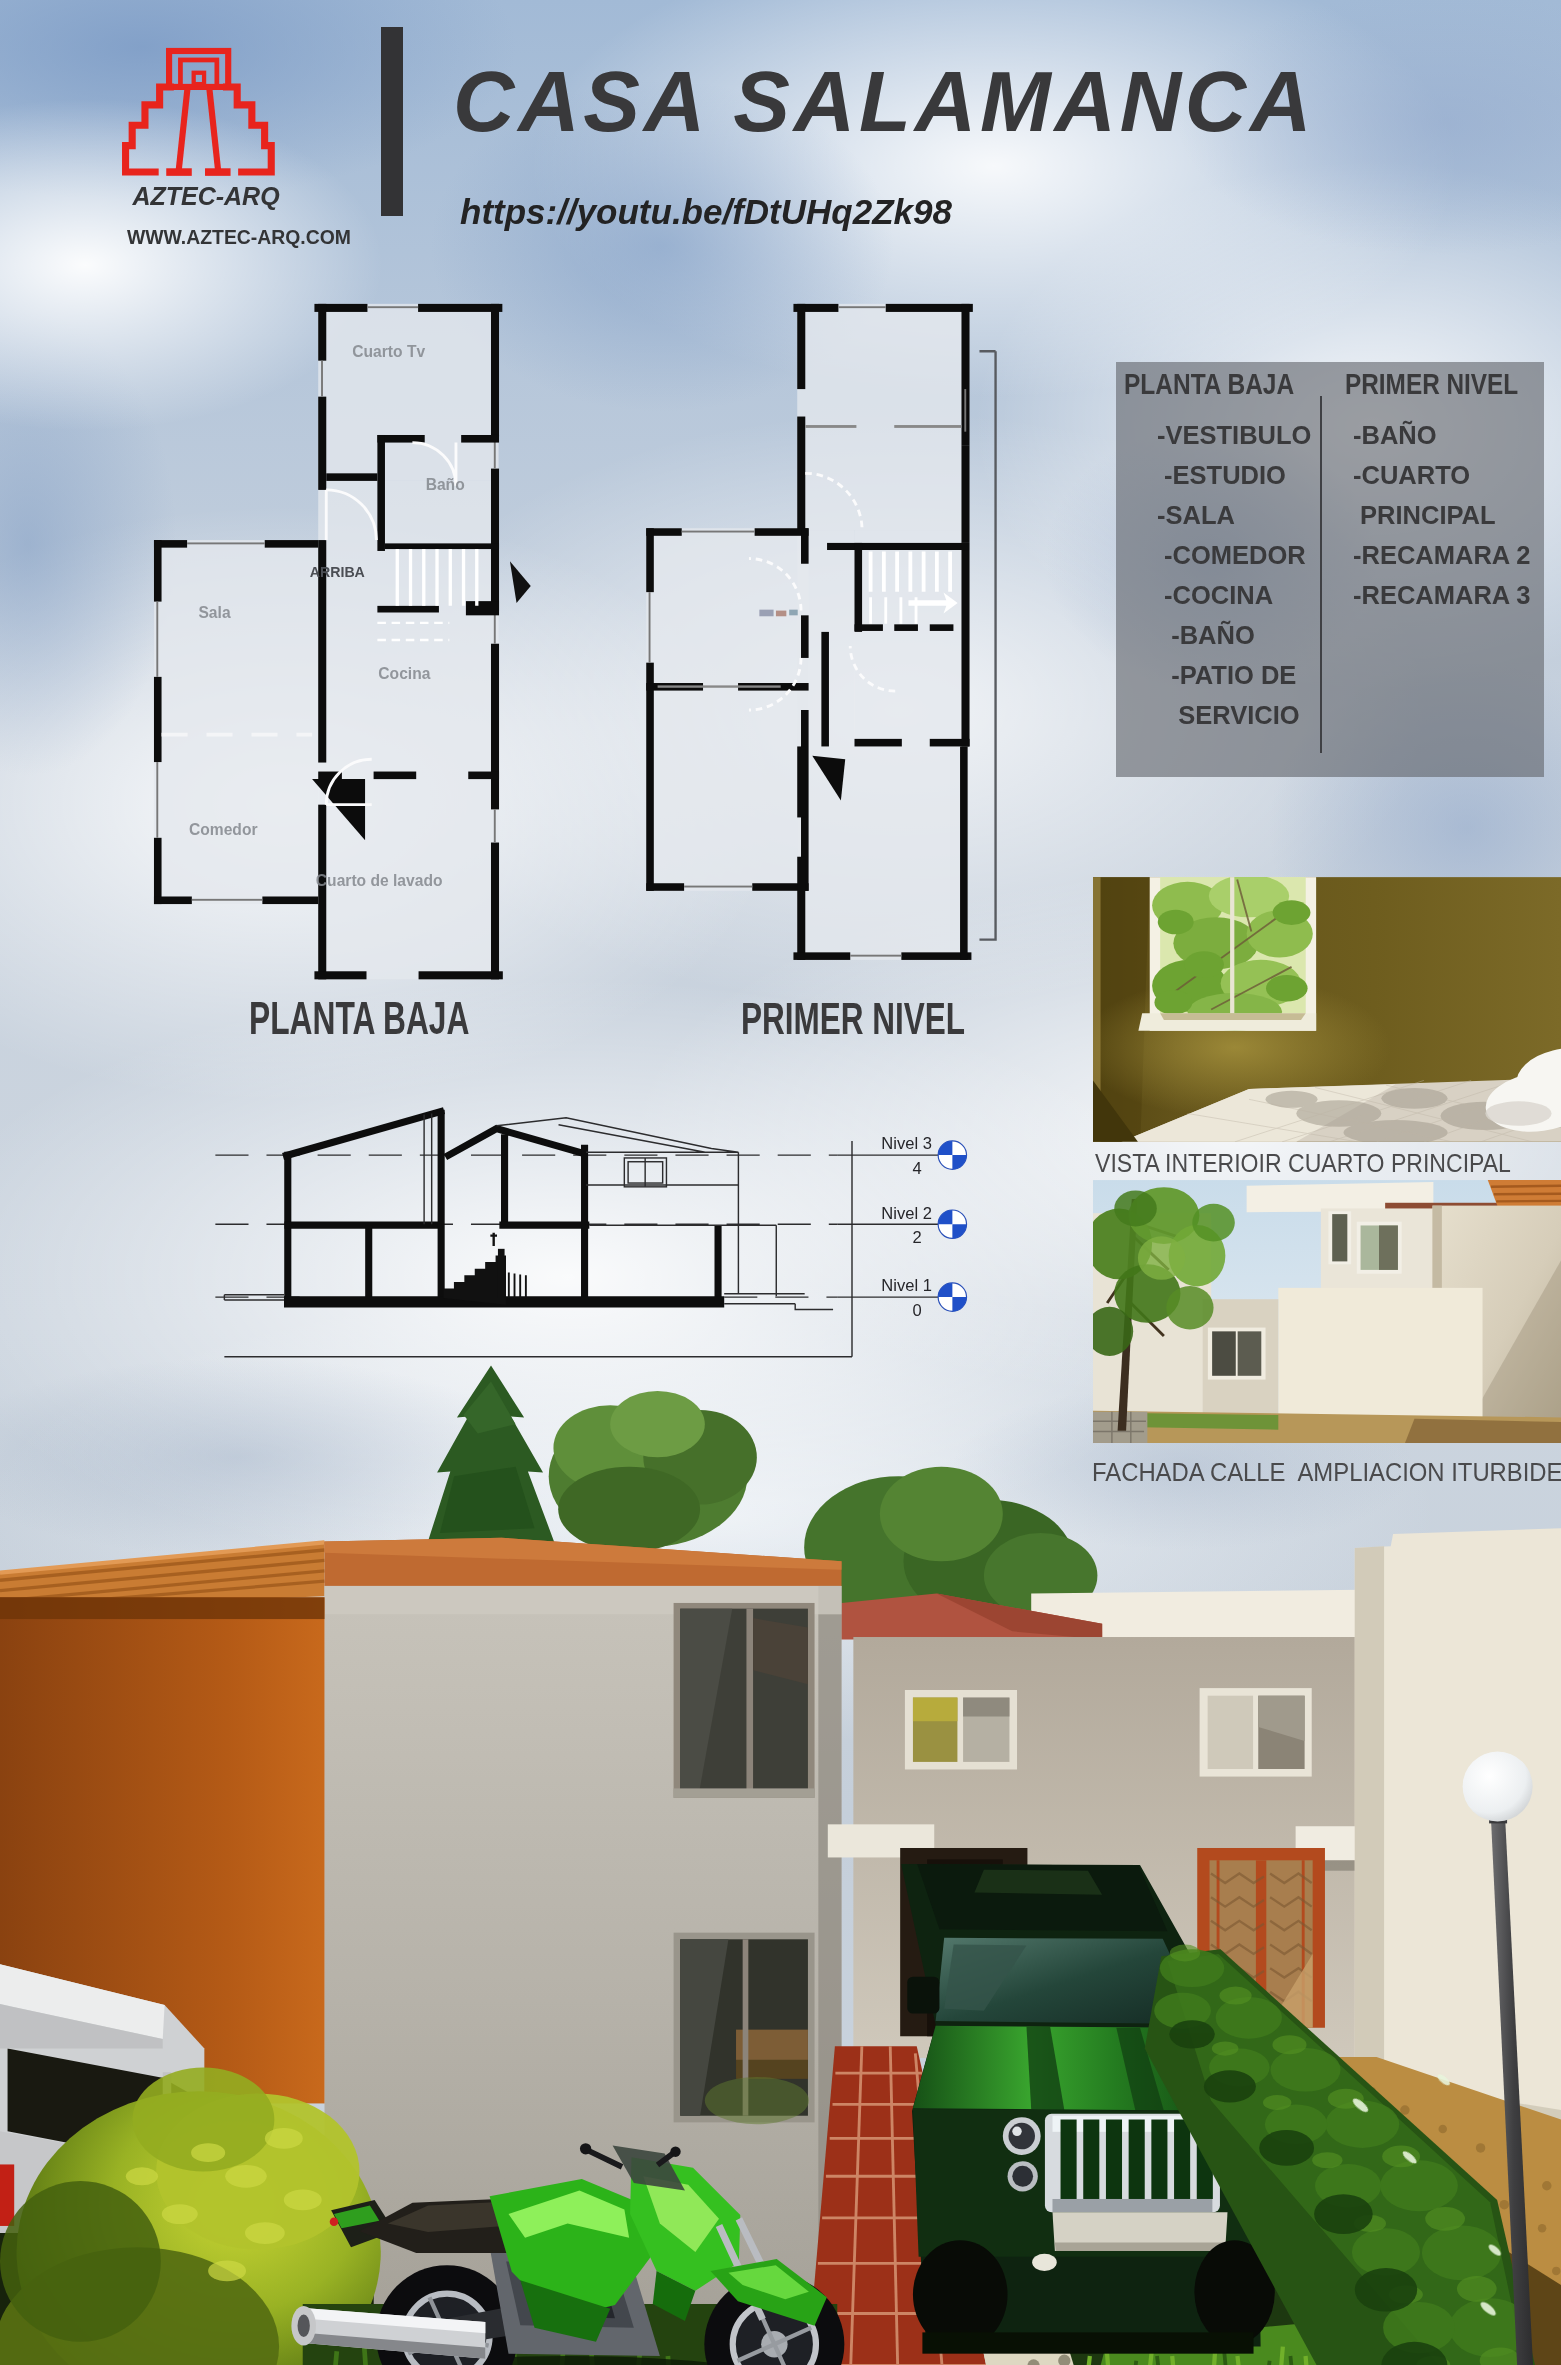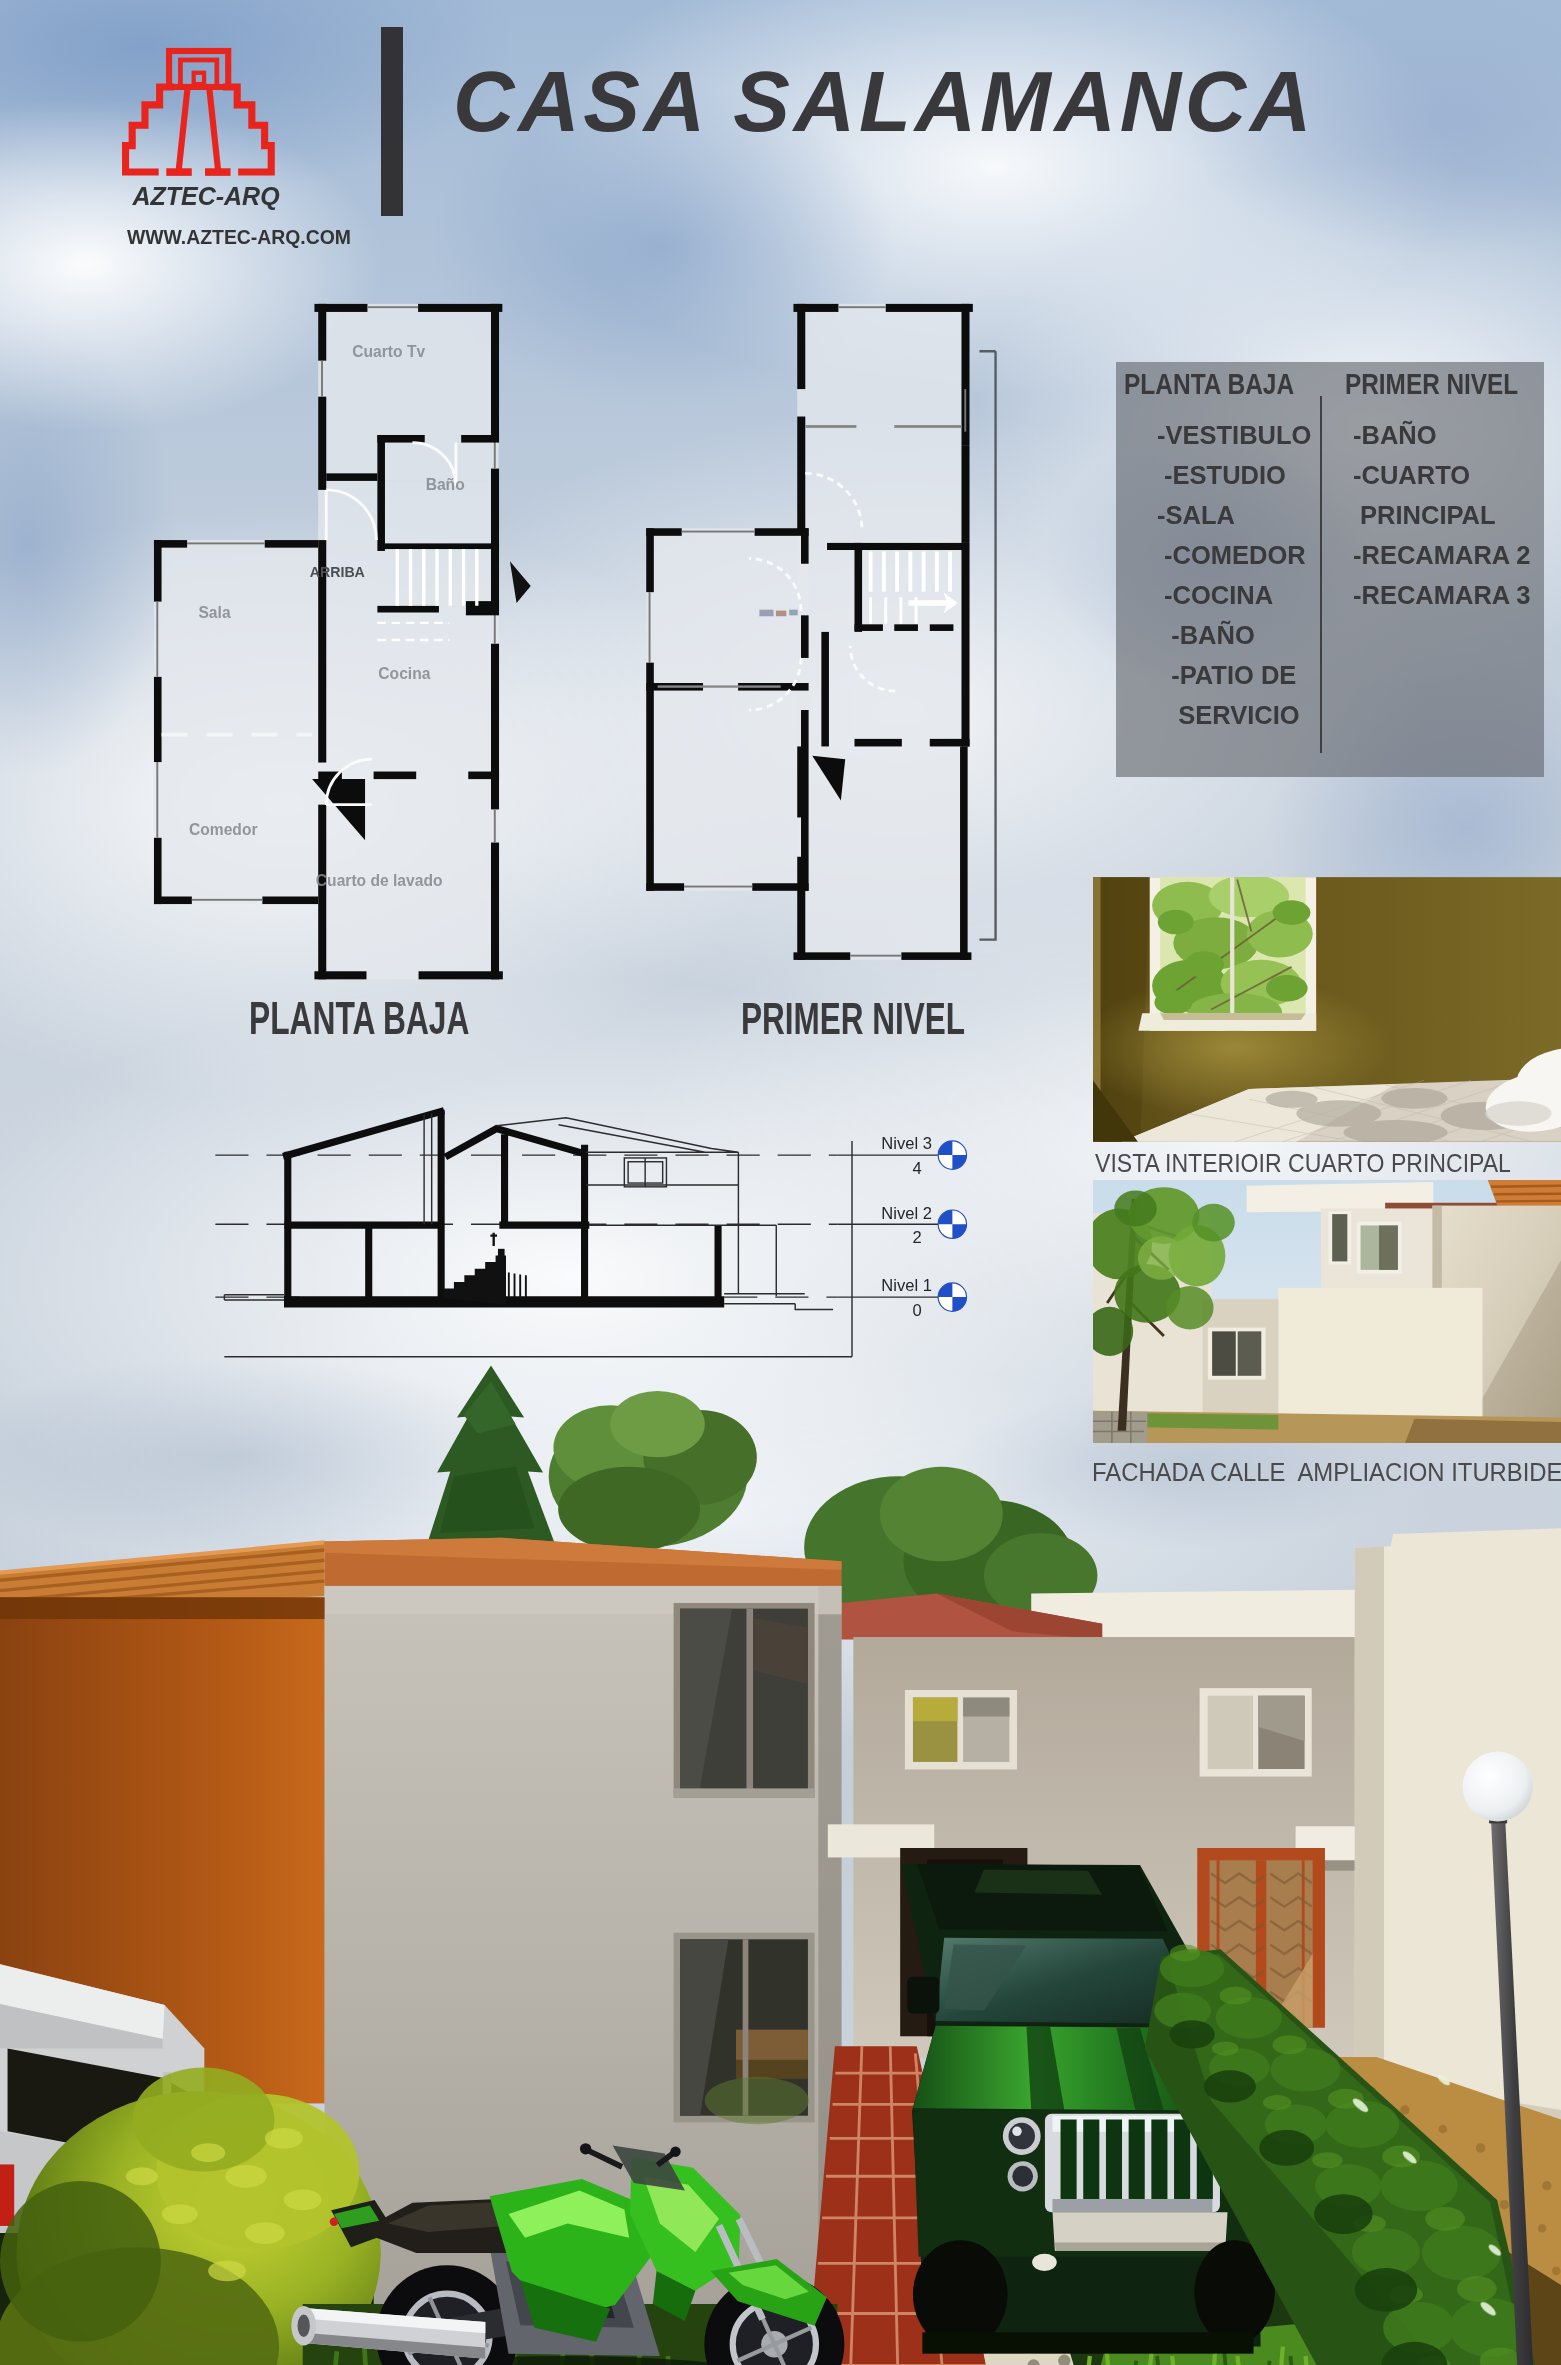--- a/index.html
+++ b/index.html
@@ -55,20 +55,21 @@
 
   <div class="abs" style="left:64px;top:182px;width:284px;text-align:center;font-size:25px;font-weight:bold;font-style:italic;color:#333436;">AZTEC-ARQ</div>
 
   <div class="abs" style="left:67px;top:226px;width:284px;text-align:right;font-size:19.4px;font-weight:bold;color:#333436;">WWW.AZTEC-ARQ.COM</div>
 
   <div class="abs" style="left:381px;top:27px;width:22px;height:189px;background:#333335;"></div>
 
   <div class="abs" style="left:453px;top:24.6px;font-size:85px;font-weight:bold;font-style:italic;color:#39393b;letter-spacing:3.8px;white-space:nowrap;margin-top:28px;">CASA SALAMANCA</div>
 
 
+  <div class="abs" style="left:460px;top:192px;font-size:35px;font-weight:bold;font-style:italic;color:#232324;white-space:nowrap;">https://youtu.be/fDtUHq2Zk98</div>
 
   <svg class="abs" style="left:118px;top:284px;" width="426" height="710" viewBox="250 600 900 1500">
     <g>
 
       <rect x="673" y="642" width="381" height="374" fill="rgba(228,232,237,0.78)"></rect>
 
       <rect x="673" y="1016" width="381" height="1053" fill="rgba(228,232,237,0.78)"></rect>
 
       <rect x="326" y="1141" width="347" height="769" fill="rgba(228,232,237,0.78)"></rect>
       <g fill="#0c0c0c">

